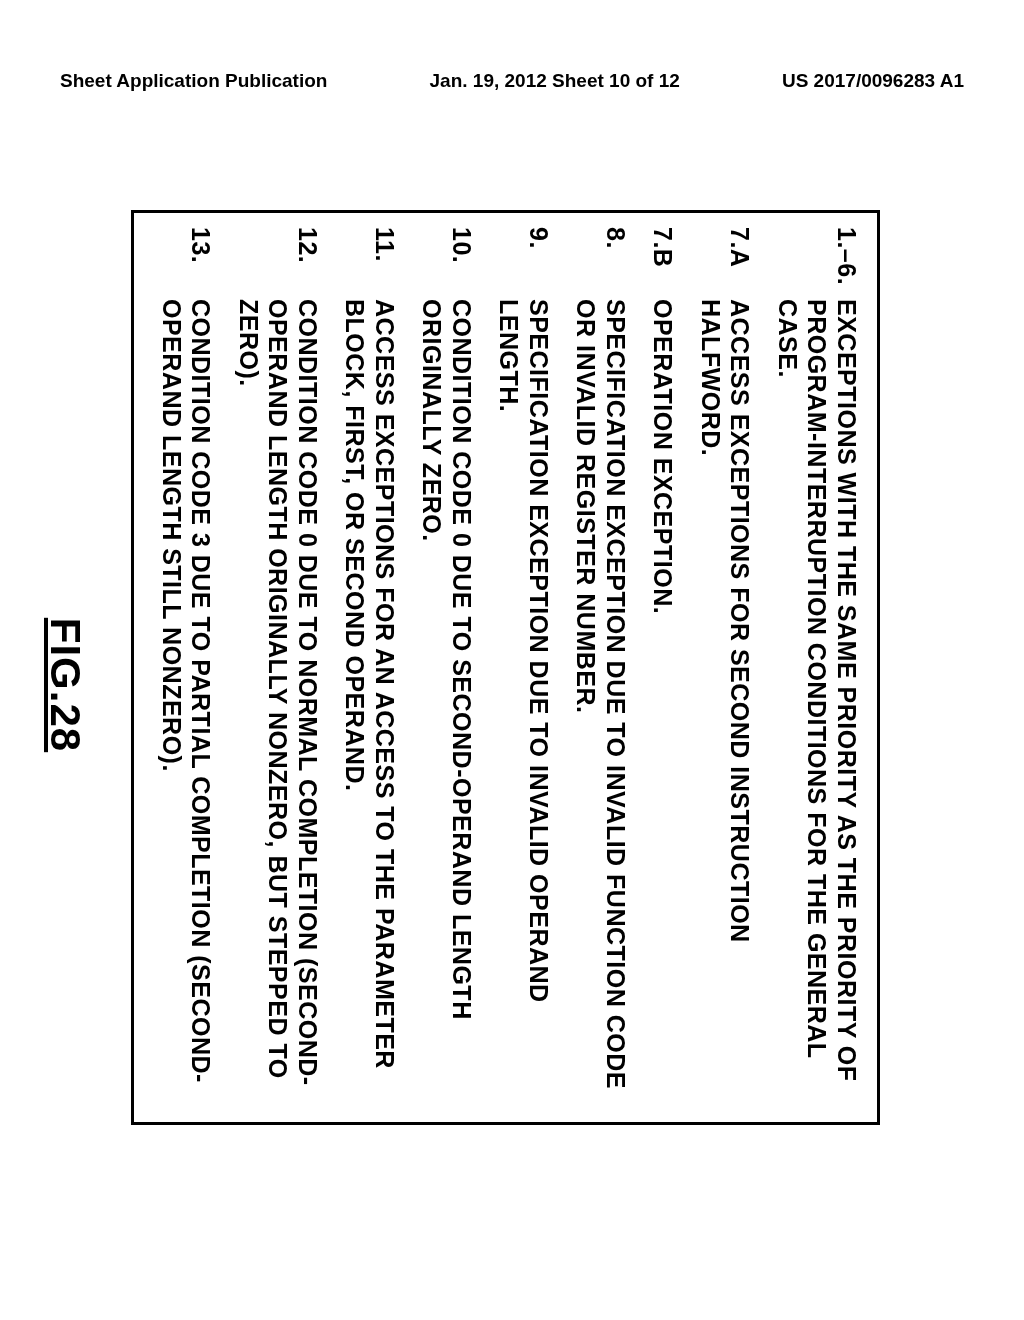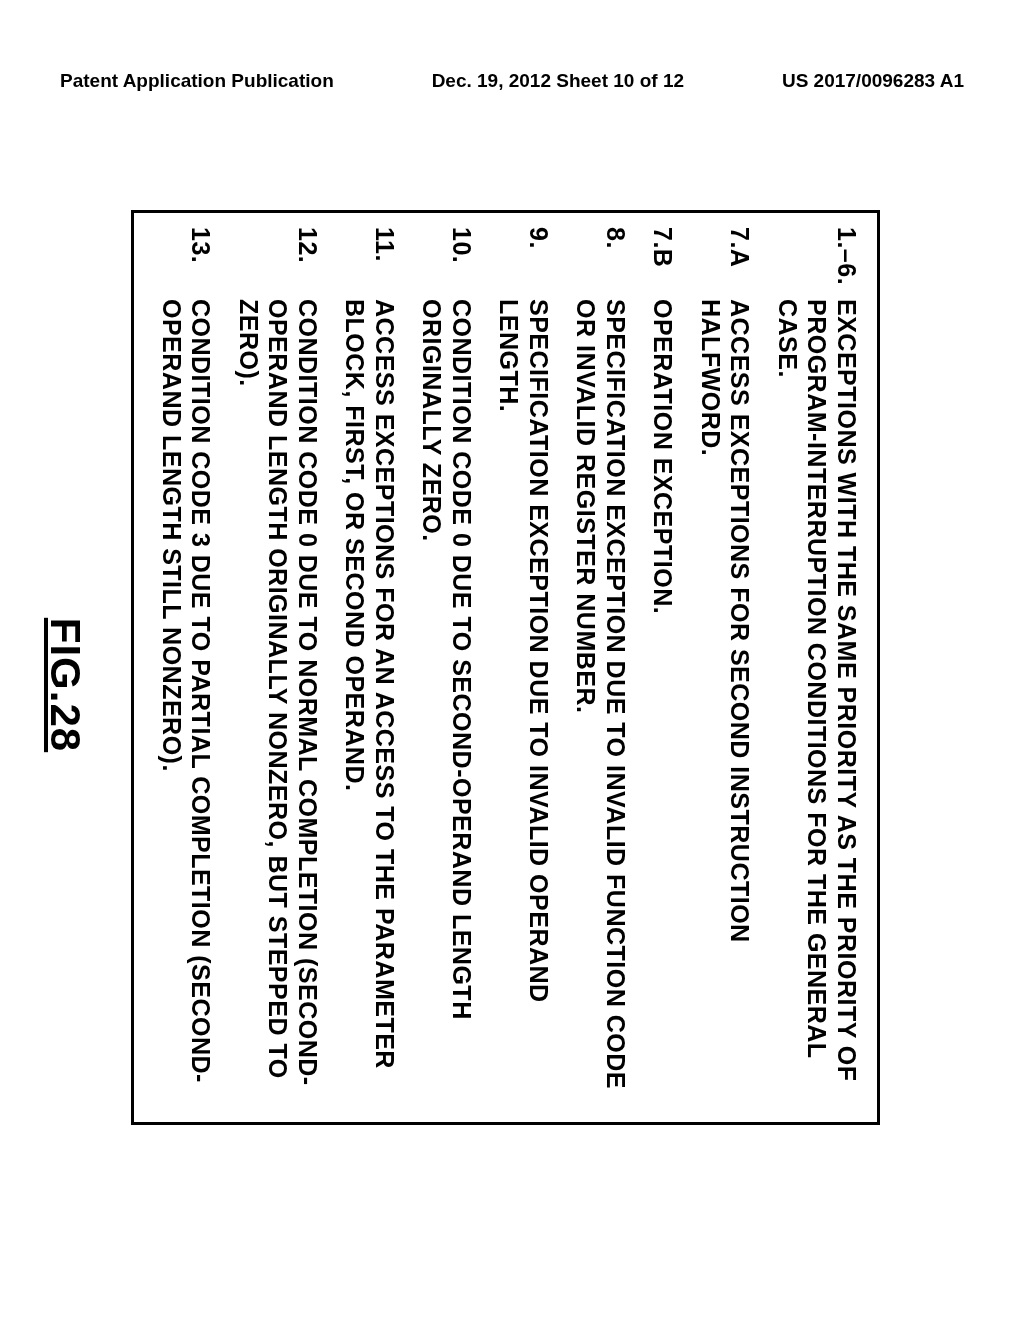--- a/index.html
+++ b/index.html
@@ -74,22 +74,22 @@
     font-family: Arial, sans-serif;
     letter-spacing: 1px;
   }
 </style>
 </head>
 <body>
 
 <div class="page">
 
   <div class="header">
-    <span class="left">Patent Application Publication</span>
-    <span class="mid">Dec. 19, 2012  Sheet 10 of 12</span>
+    <span class="left">Sheet Application Publication</span>
+    <span class="mid">Jan. 19, 2012  Sheet 10 of 12</span>
     <span class="right">US 2017/0096283 A1</span>
   </div>
 
   <div class="rotated">
     <div class="tablebox">
 
       <div class="row">
         <div class="num">1.–6.</div>
         <div class="txt">EXCEPTIONS WITH THE SAME PRIORITY AS THE PRIORITY OF PROGRAM-INTERRUPTION CONDITIONS FOR THE GENERAL CASE.</div>
       </div>

